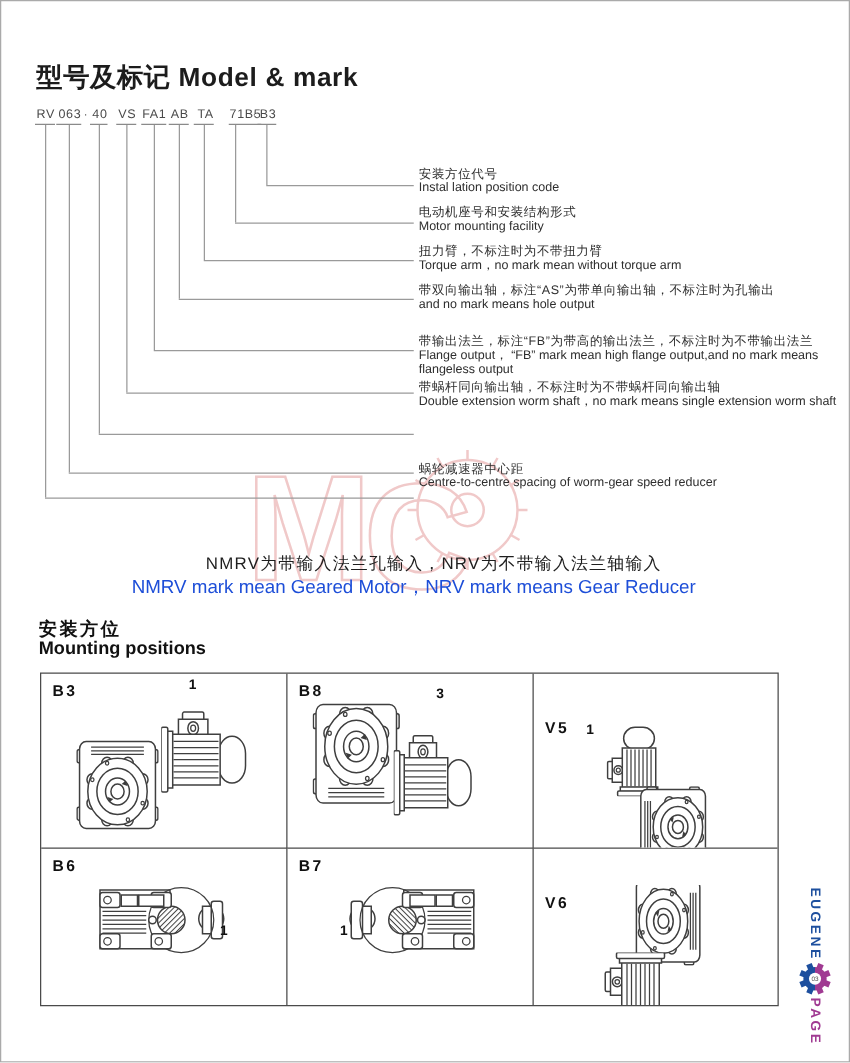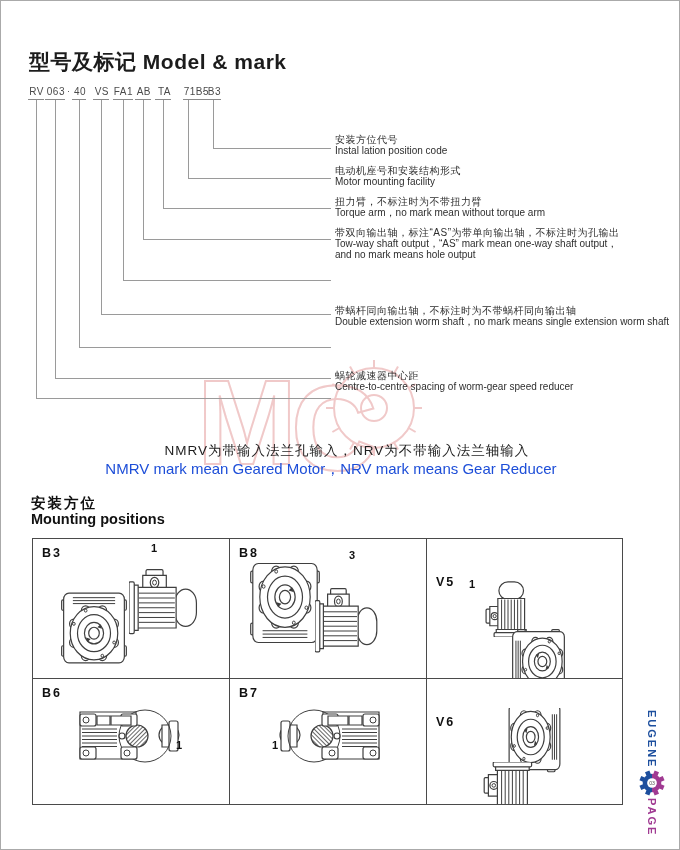--- a/index.html
+++ b/index.html
@@ -198,22 +198,26 @@
   <div class="callout" style="top:164px">
     <div class="zh">电动机座号和安装结构形式</div>
     <div class="en">Motor mounting facility</div>
   </div>
   <div class="callout" style="top:195px">
     <div class="zh">扭力臂，不标注时为不带扭力臂</div>
     <div class="en">Torque arm，no mark mean without torque arm</div>
   </div>
   <div class="callout" style="top:226px">
     <div class="zh">带双向输出轴，标注“AS”为带单向输出轴，不标注时为孔输出</div>
-    <div class="en">Tow-way shaft output，“AS” mark mean one-way shaft output，</div>
     <div class="en">and no mark means hole output</div>
+  </div>
+  <div class="callout" style="top:267px">
+    <div class="zh">带输出法兰，标注“FB”为带高的输出法兰，不标注时为不带输出法兰</div>
+    <div class="en">Flange output， “FB” mark mean high flange output,and no mark means</div>
+    <div class="en">flangeless output</div>
   </div>
   <div class="callout" style="top:304px">
     <div class="zh">带蜗杆同向输出轴，不标注时为不带蜗杆同向输出轴</div>
     <div class="en">Double extension worm shaft，no mark means single extension worm shaft</div>
   </div>
   <div class="callout" style="top:369px">
     <div class="zh">蜗轮减速器中心距</div>
     <div class="en">Centre-to-centre spacing of worm-gear speed reducer</div>
   </div>
 

